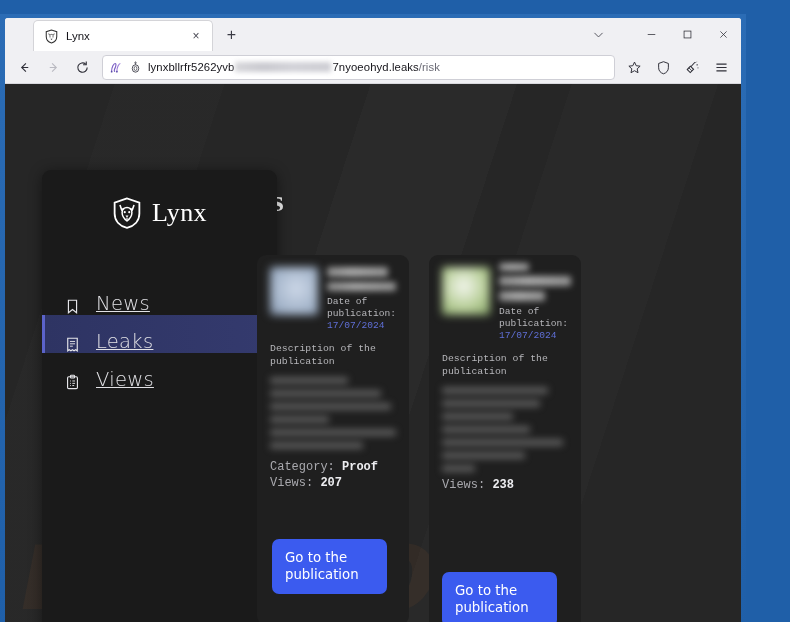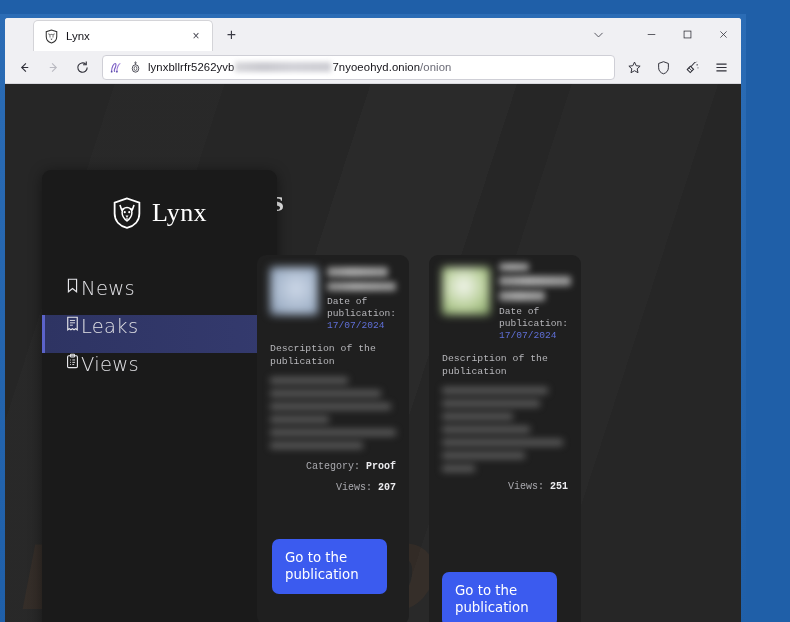--- a/index.html
+++ b/index.html
@@ -193,24 +193,26 @@
   #brand-name {
     font-family: "Liberation Serif", serif;
     font-size: 26px;
     color: #ffffff;
     letter-spacing: .4px;
   }
   #nav {
     margin-top: 22px;
   }
   .nav-item {
-    display: flex; align-items: flex-start;
+    display: flex; align-items: flex-end;
+    gap: 15px;
     height: 38px;
     padding-left: 22px;
     color: #e2e2e6;
+    text-decoration: underline;
   }
   .nav-item .nav-icon { flex: 0 0 17px; display:flex; align-items:center; }
   .nav-label {
     font-size: 19.5px;
     letter-spacing: .3px;
     font-family: "DejaVu Sans", sans-serif;
     font-weight: 300;
   }
   .nav-item.active {
     background: linear-gradient(90deg, #2e3463, #343a6e);
@@ -272,27 +274,26 @@
     filter: blur(3.6px);
   }
   .desc-blur .bl {
     height: 7px;
     border-radius: 2px;
     background: #8b8b8b;
     margin-bottom: 6px;
     opacity: .55;
   }
   .cat, .views {
-    font-size: 10px;
+    font-size: 12px;
     color: #a9a9ae;
     line-height: 1.3;
-    text-align: right;
   }
   .cat b, .views b { color: #ededf0; font-weight: 700; }
-  .views { margin-top: 8px; }
+  .views { }
 
   .cta {
     position: absolute;
     background: #3b5bef;
     color: #ffffff;
     border: none;
     border-radius: 7px;
     font-size: 13.3px;
     font-family: "DejaVu Sans", sans-serif;
     line-height: 1.25;
@@ -382,22 +383,22 @@
           <svg viewBox="0 0 16 16" width="13" height="14">
             <ellipse cx="8" cy="9.8" rx="4" ry="4.6" fill="none" stroke="#4d4d57" stroke-width="1.2"></ellipse>
             <ellipse cx="8" cy="9.8" rx="1.7" ry="2.6" fill="none" stroke="#4d4d57" stroke-width="1"></ellipse>
             <path d="M8 5.2V2.2" stroke="#4d4d57" stroke-width="1.1"></path>
             <path d="M6.4 3.2 8 1.7l1.6 1.5" fill="none" stroke="#4d4d57" stroke-width="1"></path>
           </svg>
         </span>
         <span id="url-text">
           <span>lynxbllrfr5262yvb</span>
             <span class="url-blur"></span>
-            <span>7nyoeohyd.onion</span>
-            <span class="url-path">/onion</span>
+            <span>7nyoeohyd.leaks</span>
+            <span class="url-path">/risk</span>
         </span>
       </div>
 
       <div class="navbtn">
         <svg viewBox="0 0 16 16" width="15" height="15">
             <path d="M8 2.2l1.8 3.9 4.2.45-3.15 2.85.9 4.15L8 11.4l-3.75 2.15.9-4.15L2 6.55l4.2-.45Z" fill="none" stroke="currentColor" stroke-width="1.05"></path>
           </svg>
       </div>
       <div class="navbtn">
         <svg viewBox="0 0 16 16" width="15" height="15">
@@ -518,21 +519,21 @@
           <div class="bl" style="width:84%"></div>
           <div class="bl" style="width:78%"></div>
           <div class="bl" style="width:56%"></div>
           <div class="bl" style="width:70%"></div>
           <div class="bl" style="width:96%"></div>
           <div class="bl" style="width:66%"></div>
           <div class="bl" style="width:26%"></div>
         </div>
         <div class="views">
           <span>Views:</span>
-          <b>251</b>
+          <b>238</b>
         </div>
       </div>
 
       <button class="cta" id="cta-0">Go to the publication</button>
       <button class="cta" id="cta-1">Go to the publication</button>
     </div>
 
   </div>
 </div>
 

